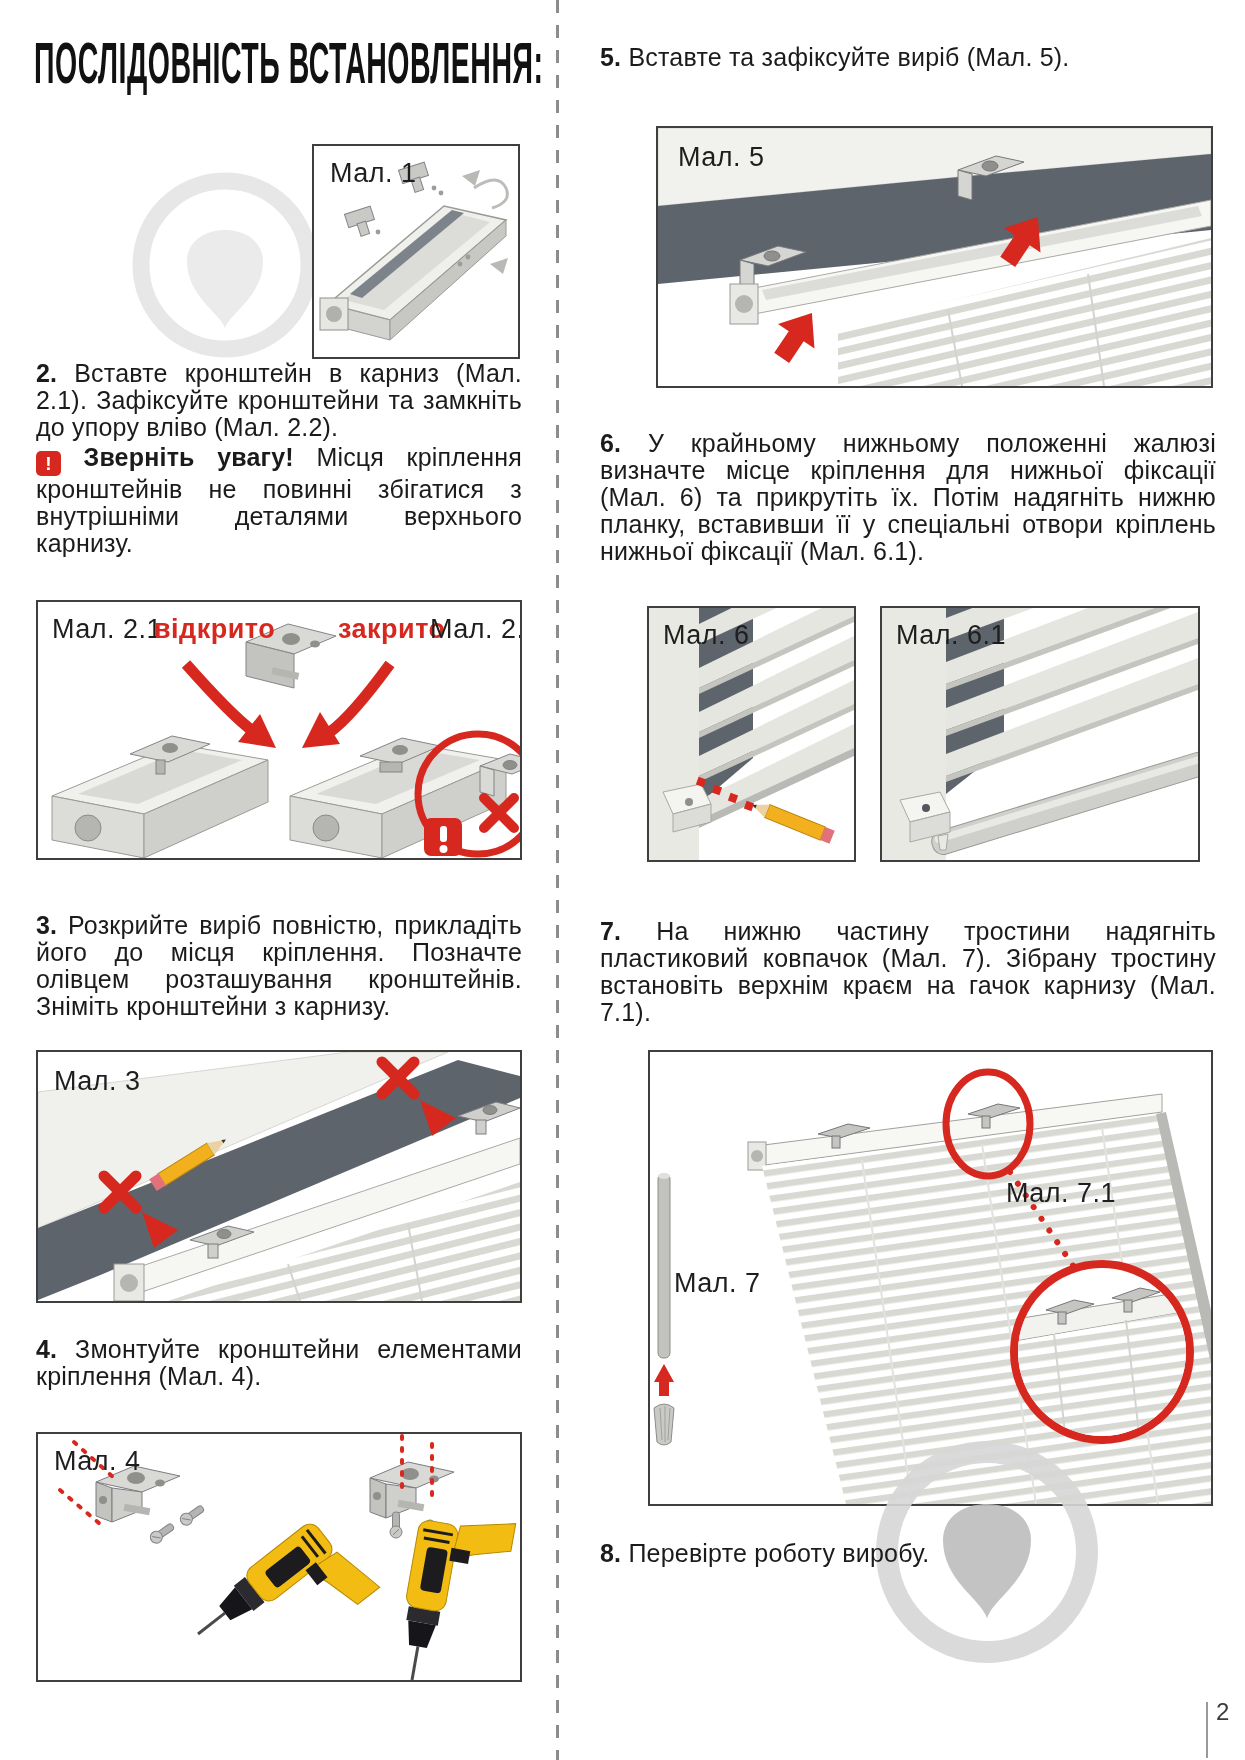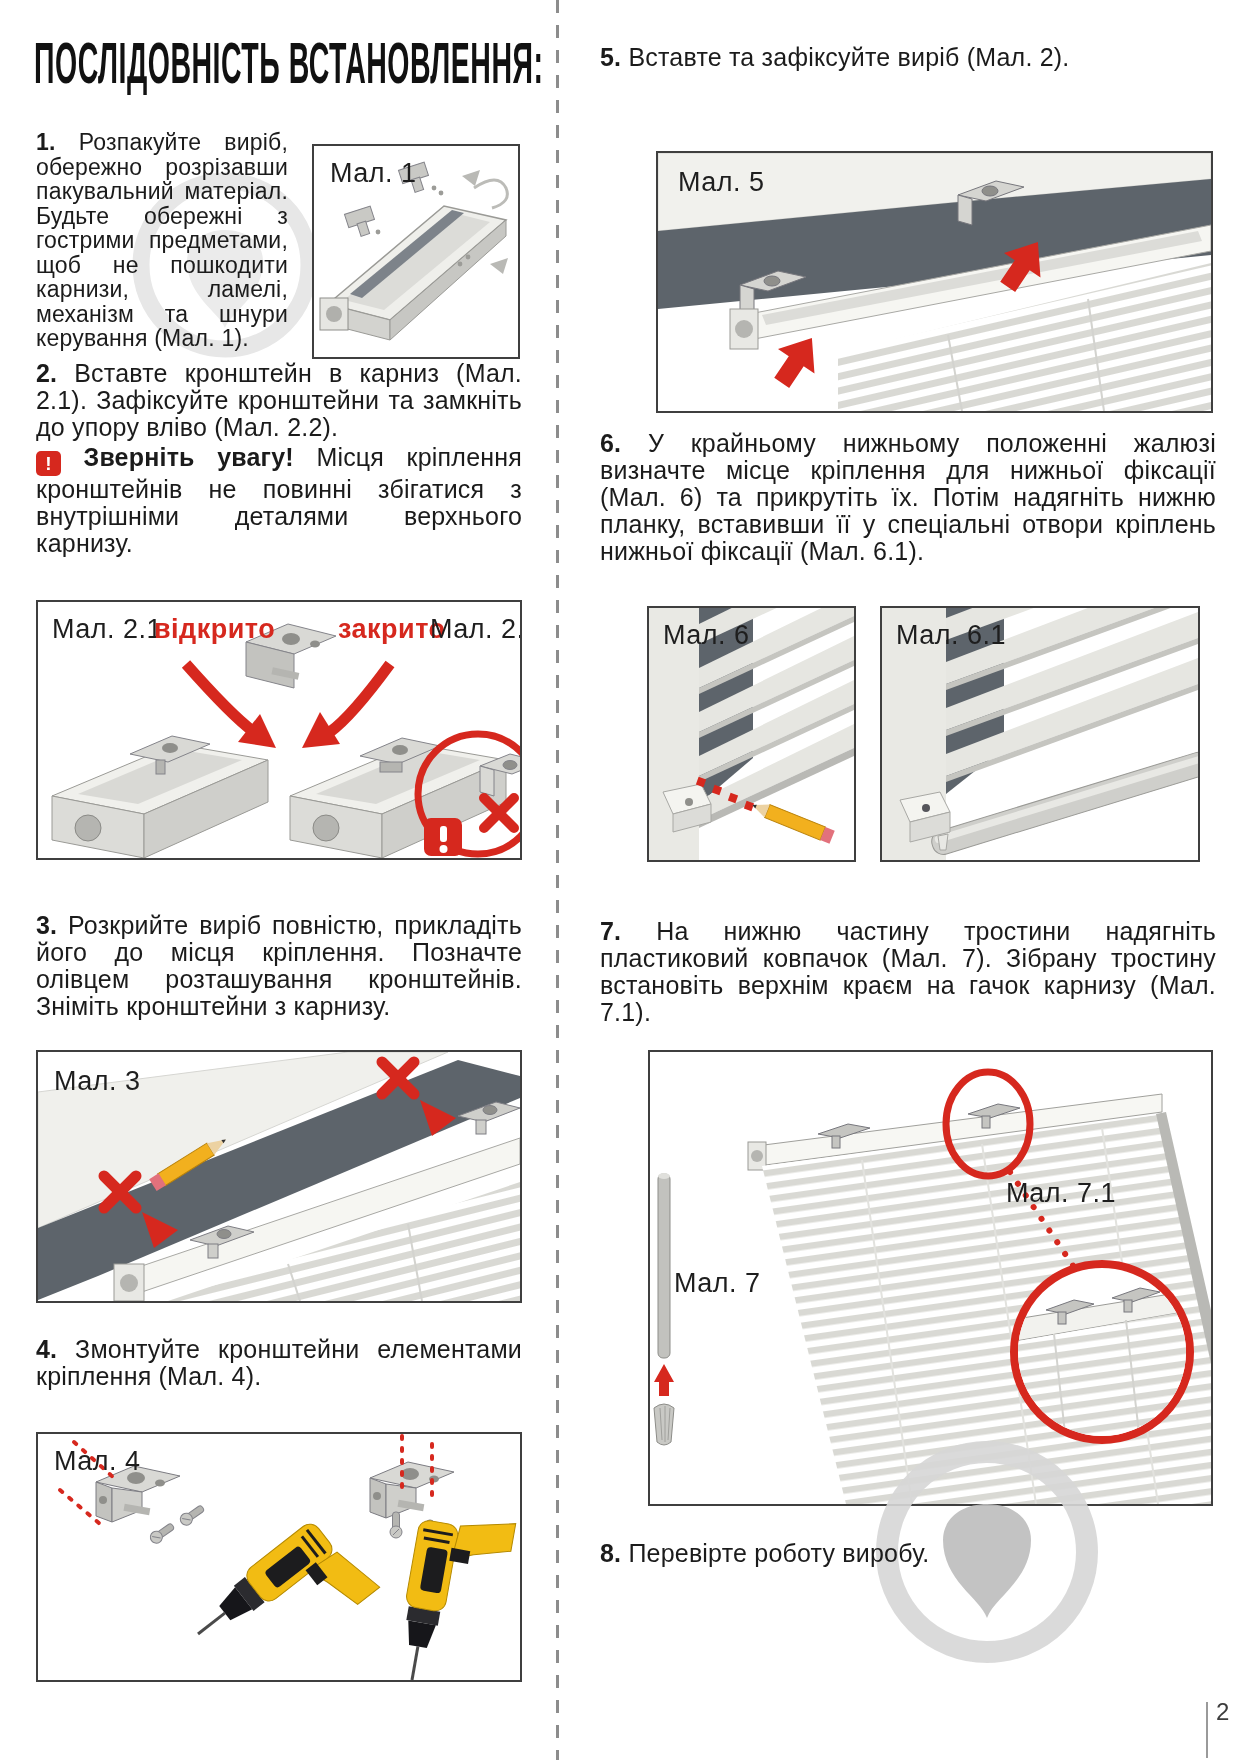--- a/index.html
+++ b/index.html
@@ -32,23 +32,20 @@
 
   <div class="divider"></div>
 
   <svg class="wm" style="left:115px;top:160px" width="220" height="220" viewBox="0 0 220 220">
     <circle cx="110" cy="105" r="84" fill="none" stroke="#e7e7e7" stroke-width="17"></circle>
     <path d="M110 70 C132 70 148 83 148 101 C148 136 116 152 110 168 C104 152 72 136 72 101 C72 83 88 70 110 70 Z" fill="#ebebeb"></path>
   </svg>
 
   <h1 class="title">ПОСЛІДОВНІСТЬ ВСТАНОВЛЕННЯ:</h1>
 
-  <div class="txt s1-sz" style="left:36px;top:130px;width:252px;">
-    <p><b>1.</b> <span>Розпакуйте виріб, обережно розрізавши пакувальний матеріал. Будьте обережні з гострими предметами, щоб не пошкодити карнизи, ламелі, механізм та шнури керування (Мал. 1).</span></p>
-  </div>
 
   <div class="fig" style="left:312px;top:144px;width:208px;height:215px;">
     <svg width="204" height="211" viewBox="0 0 204 211">
       <path d="M160 42 q24 -16 32 0 q6 14 -14 20" fill="none" stroke="#bcbcb8" stroke-width="3"></path>
       <polygon points="14,158 130,60 192,74 76,174" fill="#efefeb" stroke="#9a9a96" stroke-width="1.5"></polygon>
       <polygon points="30,154 136,66 176,76 70,164" fill="#dcdcd8"></polygon>
       <polygon points="36,148 138,64 150,67 48,152" fill="#7d838a"></polygon>
       <polygon points="14,158 76,174 76,194 14,178" fill="#d3d3cf" stroke="#9a9a96"></polygon>
       <polygon points="76,174 192,74 192,90 76,194" fill="#c7c7c3" stroke="#9a9a96"></polygon>
       <rect x="6" y="152" width="28" height="32" fill="#e6e6e2" stroke="#8e8e8a"></rect>
@@ -245,24 +242,24 @@
         </g>
         <use href="#screw" transform="translate(358,96) rotate(-90)"></use>
         <use href="#screw" transform="translate(392,104) rotate(-90)"></use>
       </g>
       <use href="#drill" transform="translate(374,246) rotate(-80)"></use>
     </svg>
     <span class="figlabel" style="left:16px;top:12px">Мал. 4</span>
   </div>
 
   <div class="txt body-sz" style="left:600px;top:44px;width:616px;">
-    <p><b>5.</b> <span>Вставте та зафіксуйте виріб (Мал. 2).</span></p>
-  </div>
-
-  <div class="fig" style="left:656px;top:126px;width:557px;height:262px;margin-top:25px;">
+    <p><b>5.</b> <span>Вставте та зафіксуйте виріб (Мал. 5).</span></p>
+  </div>
+
+  <div class="fig" style="left:656px;top:126px;width:557px;height:262px;">
     <svg width="553" height="258" viewBox="0 0 553 258">
       <defs>
         <pattern id="st5" width="14" height="14" patternUnits="userSpaceOnUse" patternTransform="rotate(-13)">
           <rect width="14" height="14" fill="#fff"></rect>
           <rect y="3" width="14" height="7" fill="#d9d9d4"></rect>
         </pattern>
         <g id="arr5">
           <path d="M0 0 L22 -28 L44 0 L31 0 L31 26 L13 26 L13 0 Z" fill="#d6281e"></path>
         </g>
       </defs>

